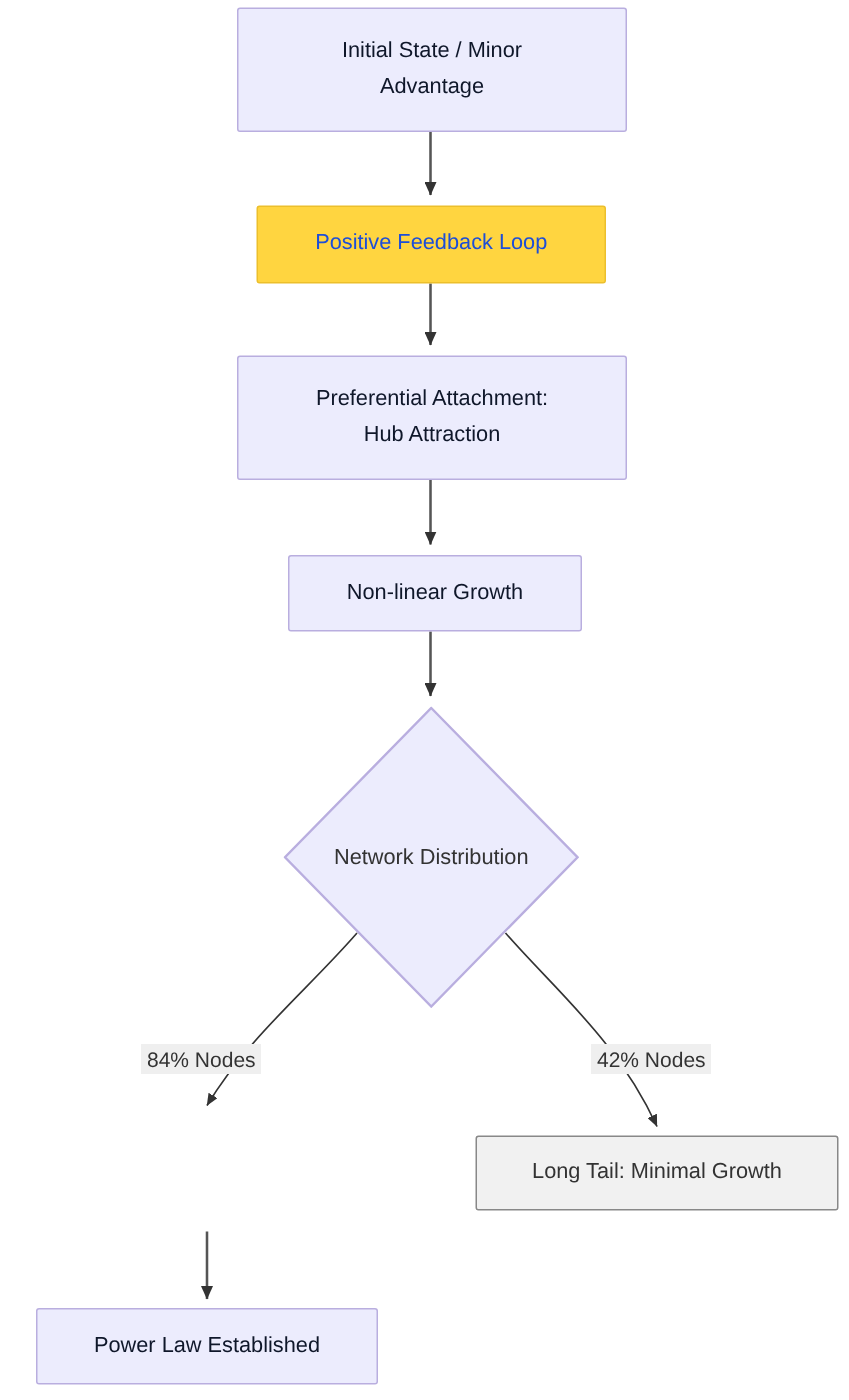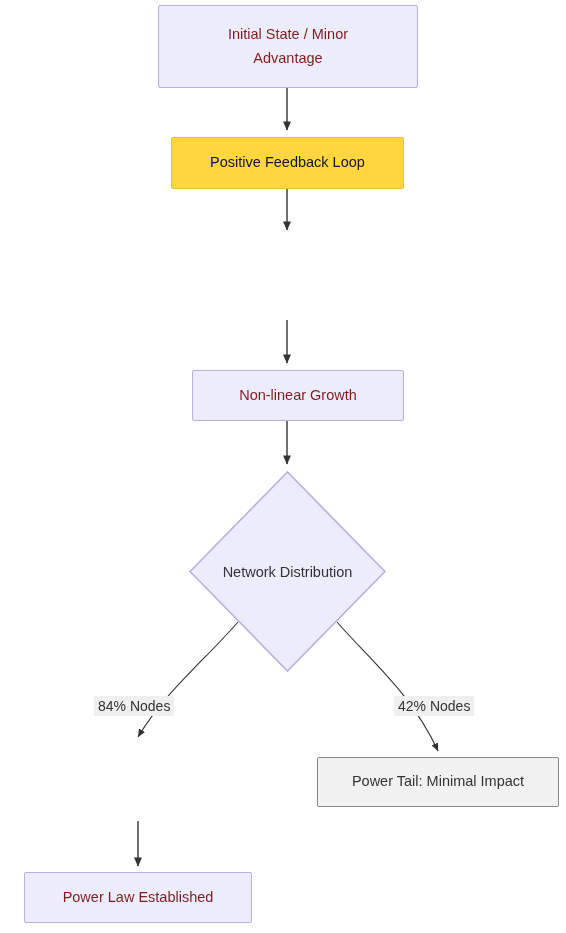--- a/index.html
+++ b/index.html
@@ -27,33 +27,33 @@
   }
   .node {
     position: absolute;
     box-sizing: border-box;
     display: flex;
     align-items: center;
     justify-content: center;
     text-align: center;
     font-size: 14.5px;
     line-height: 1.62;
-    color: #7f1d1d;
+    color: #0f172a;
     border-radius: 2px;
     padding: 2px 6px;
     white-space: pre-line;
   }
   .n-lavender {
     background: #ececfd;
     border: 1.4px solid #b9aedf;
   }
   .n-yellow {
     background: #ffd540;
     border: 1.4px solid #ecbf2c;
-    color: #0f172a;
+    color: #1d4ed8;
   }
   .n-red {
     background: #fb6a6e;
     border: 1.4px solid #e9595f;
     color: #ffffff;
   }
   .n-gray {
     background: #f1f1f1;
     border: 1.5px solid #888888;
     color: #333333;
@@ -123,42 +123,46 @@
 
   <div class="node n-lavender" style="left:158px; top:5px; width:260px; height:83px;">
     <span>Initial State / Minor
 Advantage</span>
   </div>
 
   <div class="node n-yellow" style="left:171px; top:137px; width:233px; height:52px;">
     <span>Positive Feedback Loop</span>
   </div>
 
+  <div class="node n-lavender" style="left:158px; top:237px; width:260px; height:83px;">
+    <span>Preferential Attachment:
+Hub Attraction</span>
+  </div>
 
-  <div class="node n-lavender" style="left:192px; top:370px; width:212px; height:51px;">
+  <div class="node n-lavender" style="left:192px; top:370px; width:196px; height:51px;">
     <span>Non-linear Growth</span>
   </div>
 
   <div class="diamond-wrap" style="left:189px; top:471px; width:197px; height:201px;">
     <svg class="diamond-shape" viewBox="0 0 197 201" preserveAspectRatio="none">
       <polygon points="98.5,1 196,100.5 98.5,200 1,100.5" fill="#ececfd" stroke="#b9aedf" stroke-width="1.6"></polygon>
     </svg>
     <div class="diamond-label">Network Distribution</div>
   </div>
 
   <div class="edge-label" style="left:94px; top:696px;">
     <span>84% Nodes</span>
   </div>
 
   <div class="edge-label" style="left:394px; top:696px;">
     <span>42% Nodes</span>
   </div>
 
 
   <div class="node n-gray" style="left:317px; top:757px; width:242px; height:50px;">
-    <span>Power Tail: Minimal Impact</span>
+    <span>Long Tail: Minimal Growth</span>
   </div>
 
   <div class="node n-lavender" style="left:24px; top:872px; width:228px; height:51px;">
     <span>Power Law Established</span>
   </div>
 
 </div>
 
 </body></html>

